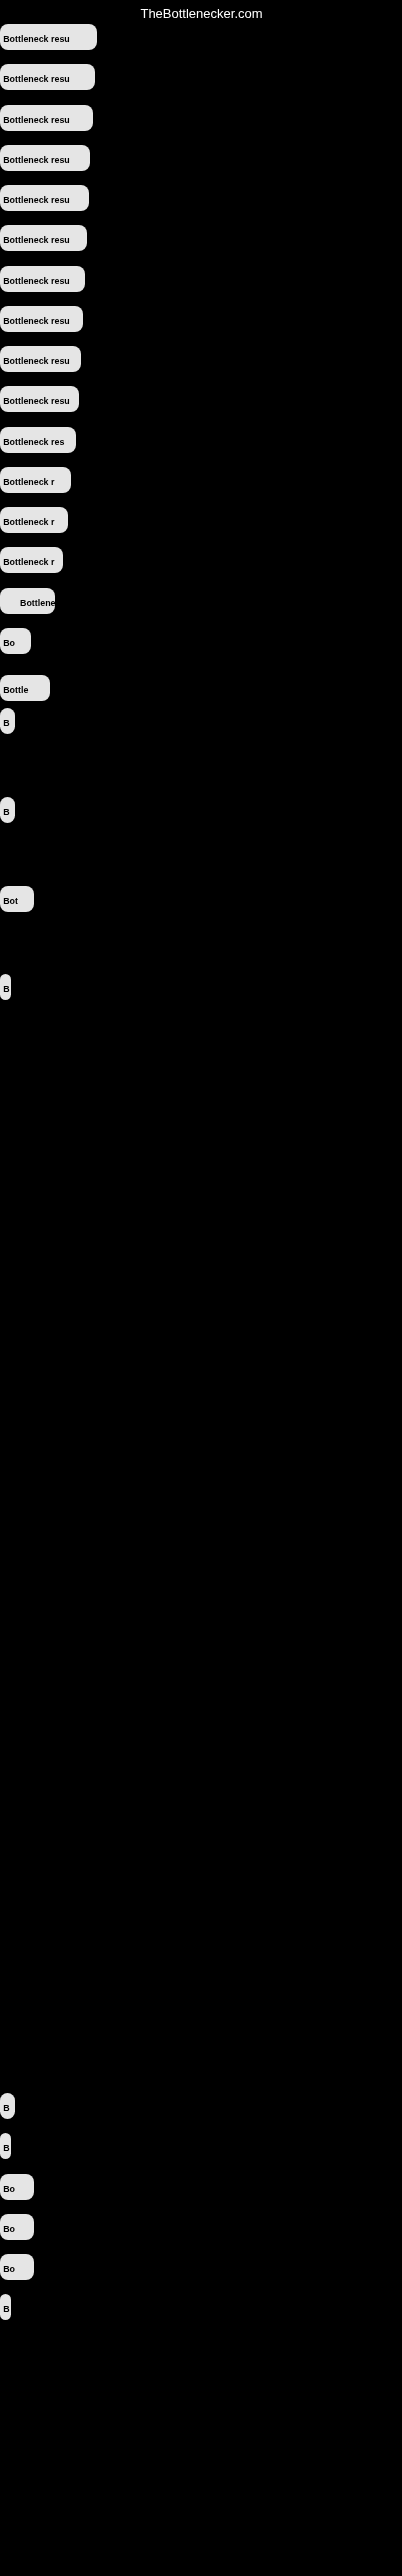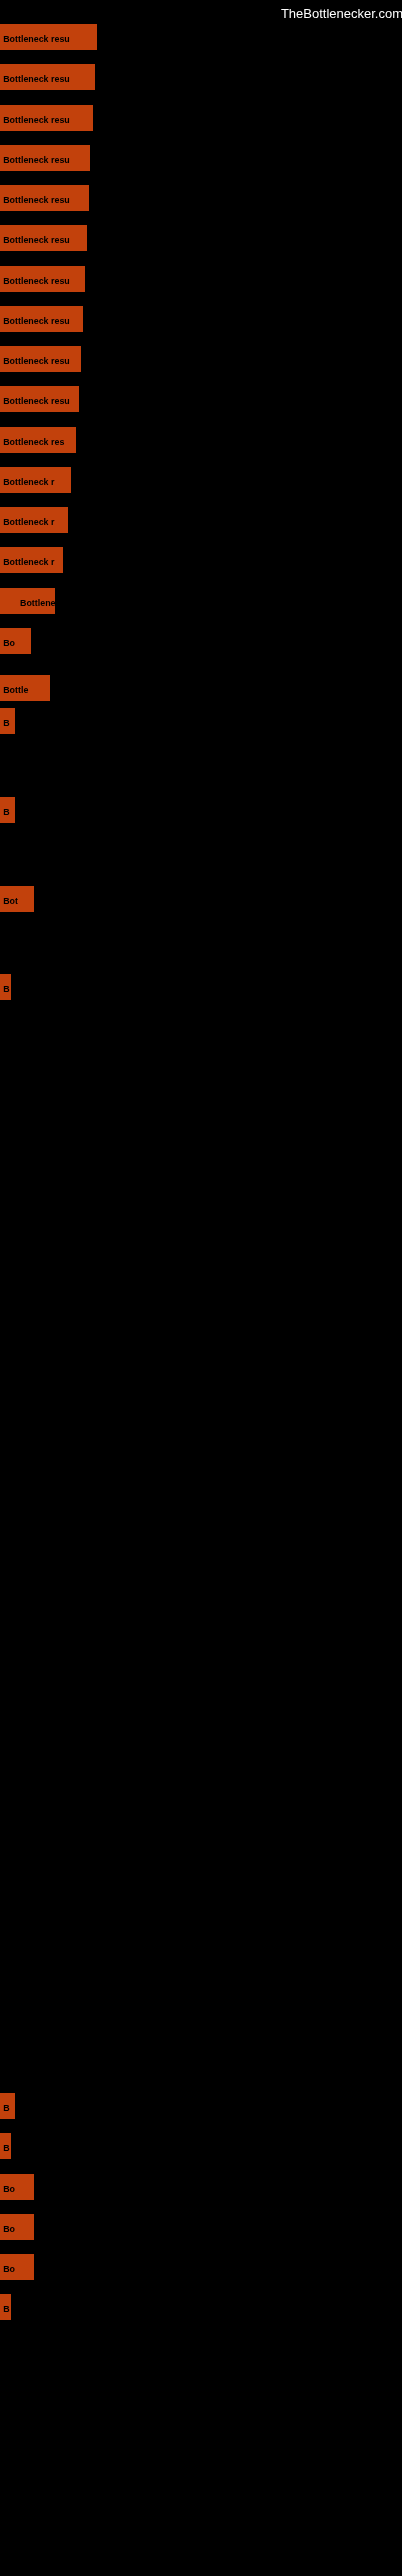--- a/index.html
+++ b/index.html
@@ -12,43 +12,44 @@
       background-color: #000000;
       width: 403px;
       min-height: 2576px;
       font-family: Arial, sans-serif;
       position: relative;
     }
 
     .site-title {
       color: #ffffff;
       font-size: 13px;
-      text-align: right;
+      text-align: center;
       padding: 6.4px 0;
       position: absolute;
       top: 0;
       left: 0;
       right: 0;
     }
 
     .bar-container {
       position: absolute;
       left: 0;
       display: flex;
       align-items: center;
     }
 
     .bar-label {
-      background-color: #c2410c;
+      background-color: #e5e5e5;
       color: #000000;
       font-size: 8.9px;
       font-weight: bold;
       padding: 1.6px 3.2px;
       white-space: nowrap;
       overflow: hidden;
+      border-radius: 8px;
     }
   </style>
 </head>
 <body>
 
 <span class="site-title">TheBottlenecker.com</span>
 
 <div class="bar-container" style="top: 24px; height: 26px; width: 97px;">
     <div class="bar-label" style="width: 97px; height: 26px; line-height: 26px; font-size: 8.9px;">Bottleneck resu</div>
   </div>

